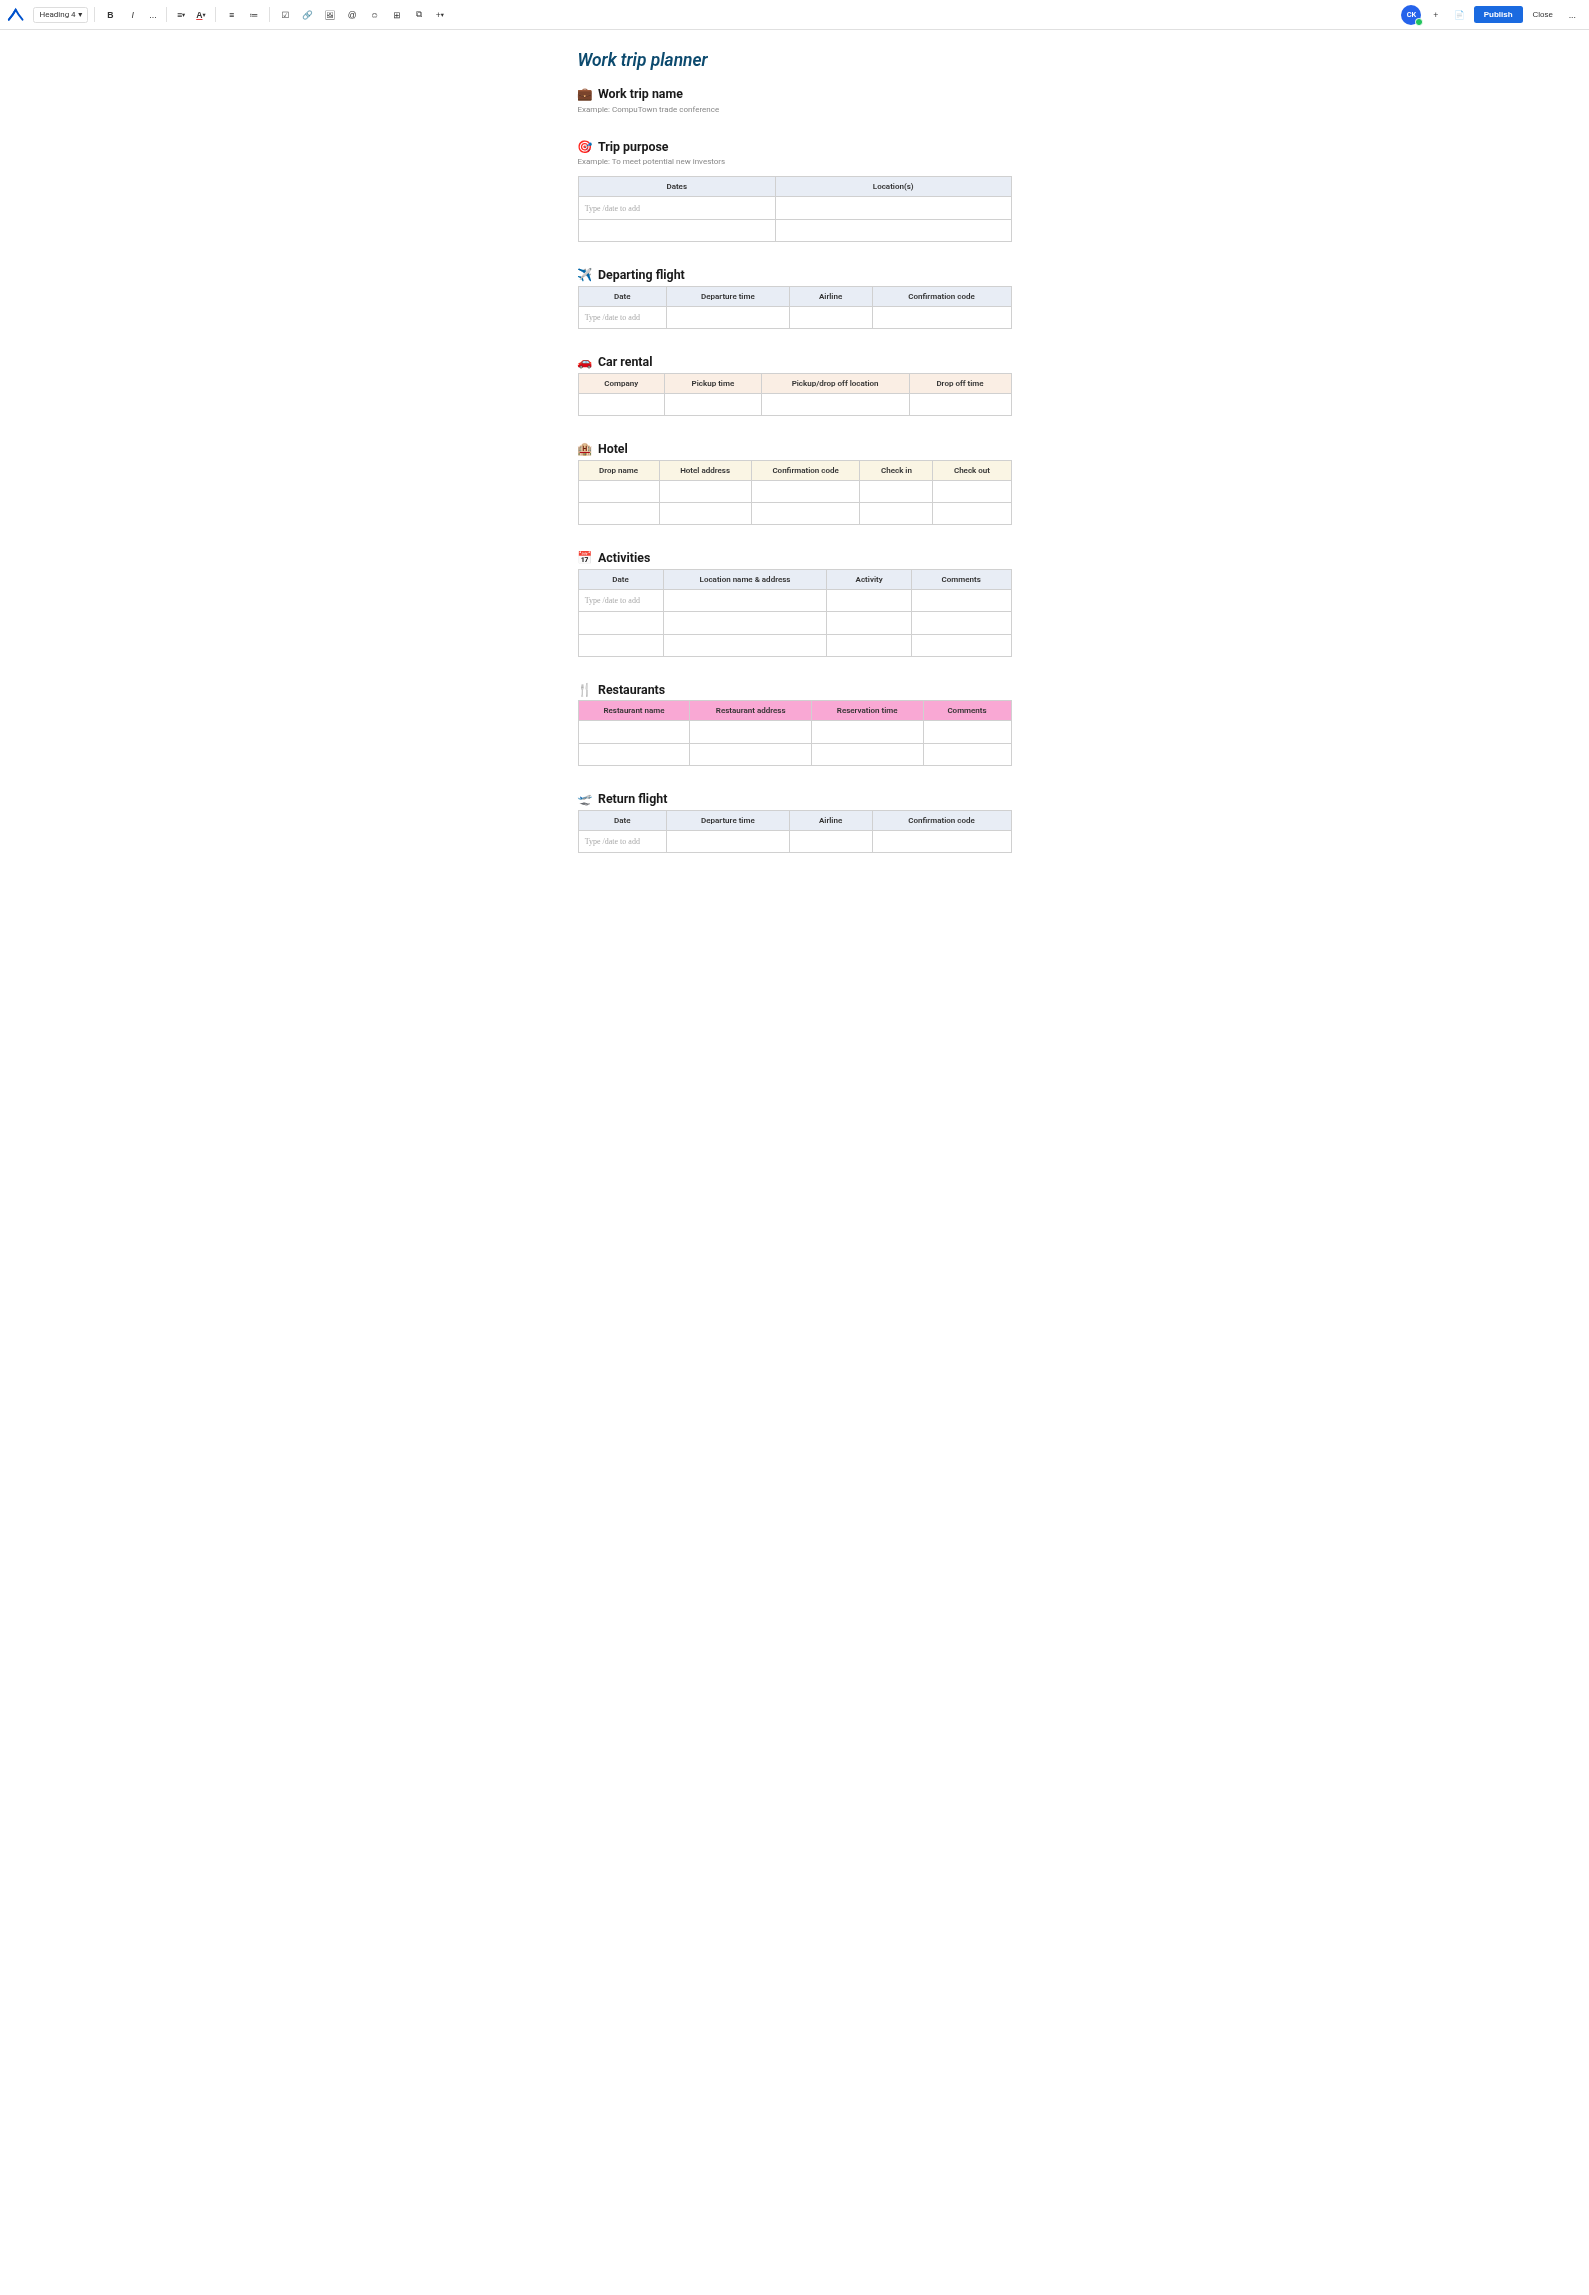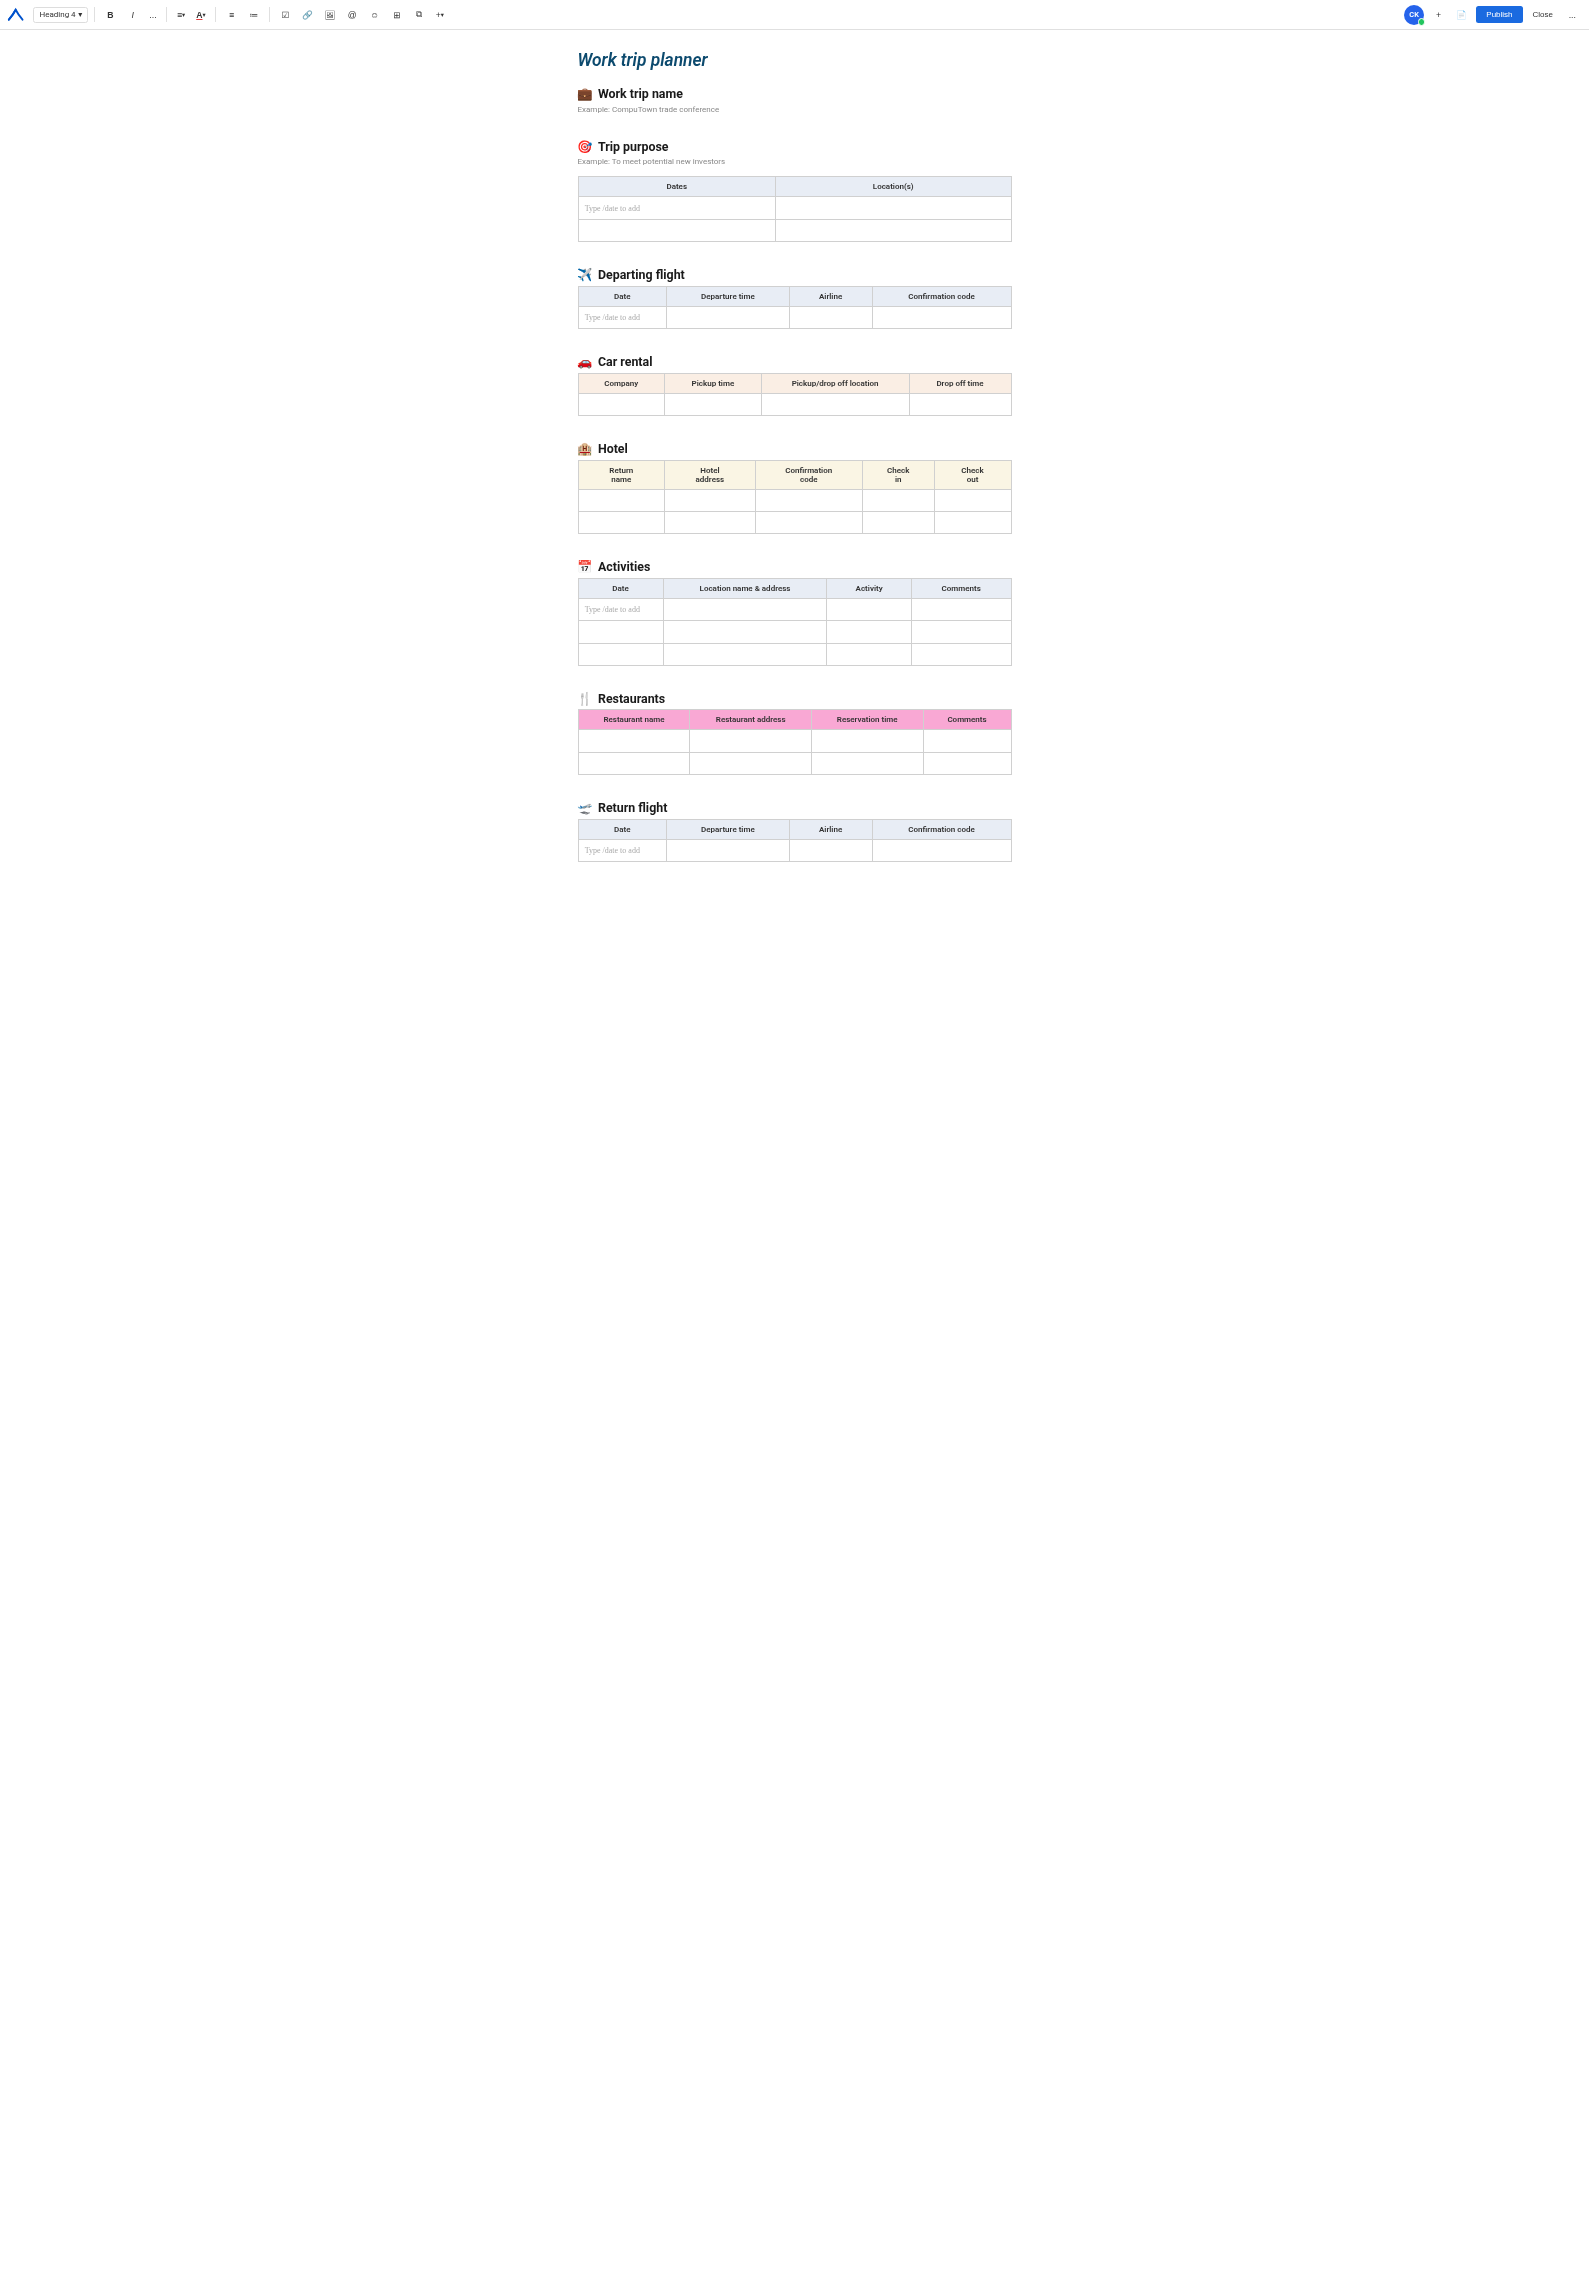--- a/index.html
+++ b/index.html
@@ -92,21 +92,21 @@
       background: #22c55e;
       border: 1.2px solid #fff;
     }
     .btn-publish {
       background: #1a6ae0;
       color: #fff;
       border: none;
       border-radius: 2.5px;
       padding: 3.7px 10px;
       font-size: 8px;
-      font-weight: 400;
+      font-weight: 700;
       cursor: pointer;
     }
     .btn-close {
       background: transparent;
       border: none;
       font-size: 8px;
       color: #333;
       cursor: pointer;
       padding: 2.5px 5px;
     }
@@ -366,21 +366,21 @@
   </div>
 
   <div class="section-block">
     <h2 class="section-heading">
       <span>🏨</span>
       <span>Hotel</span>
     </h2>
     <table class="table-yellow">
       <thead>
         <tr>
-          <th>Return name</th>
+          <th>Drop name</th>
           <th>Hotel address</th>
           <th>Confirmation code</th>
           <th>Check in</th>
           <th>Check out</th>
         </tr>
       </thead>
       <tbody>
         <tr>
           <td></td>
           <td></td>

